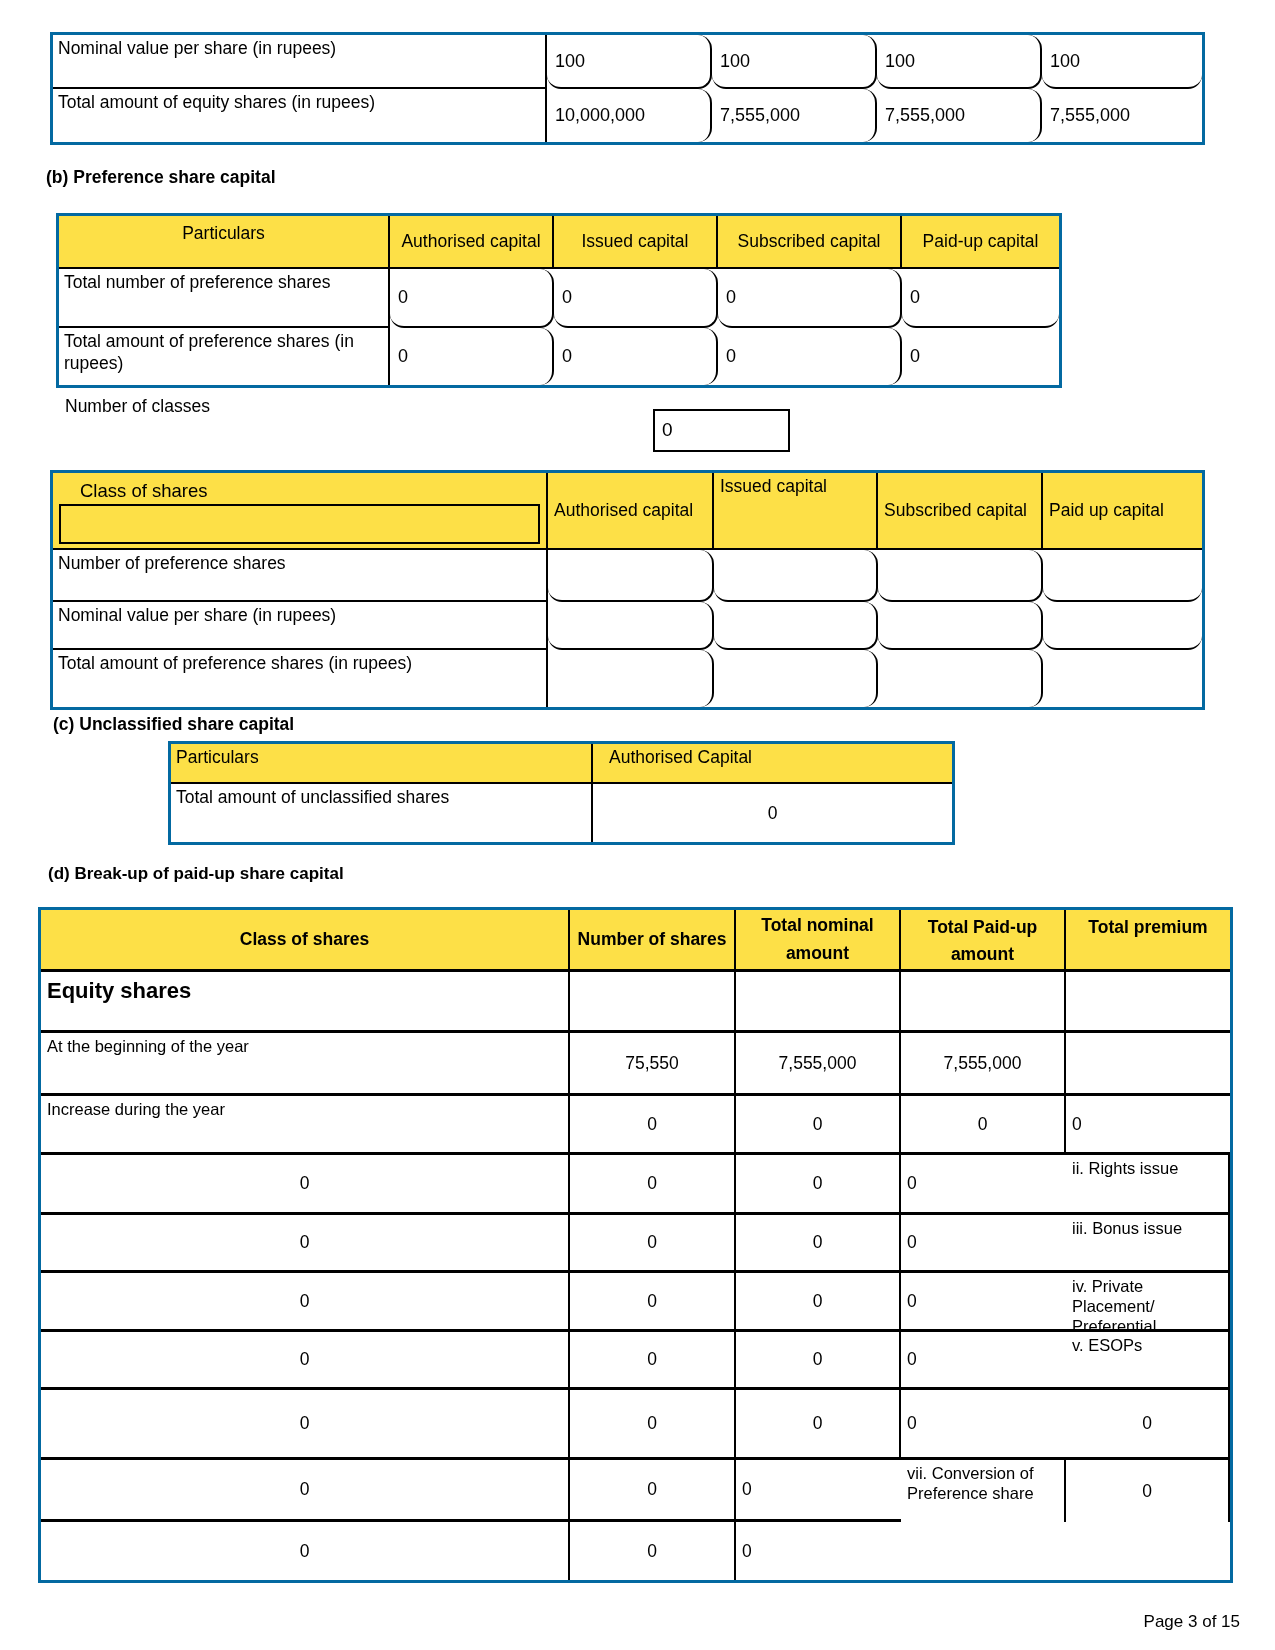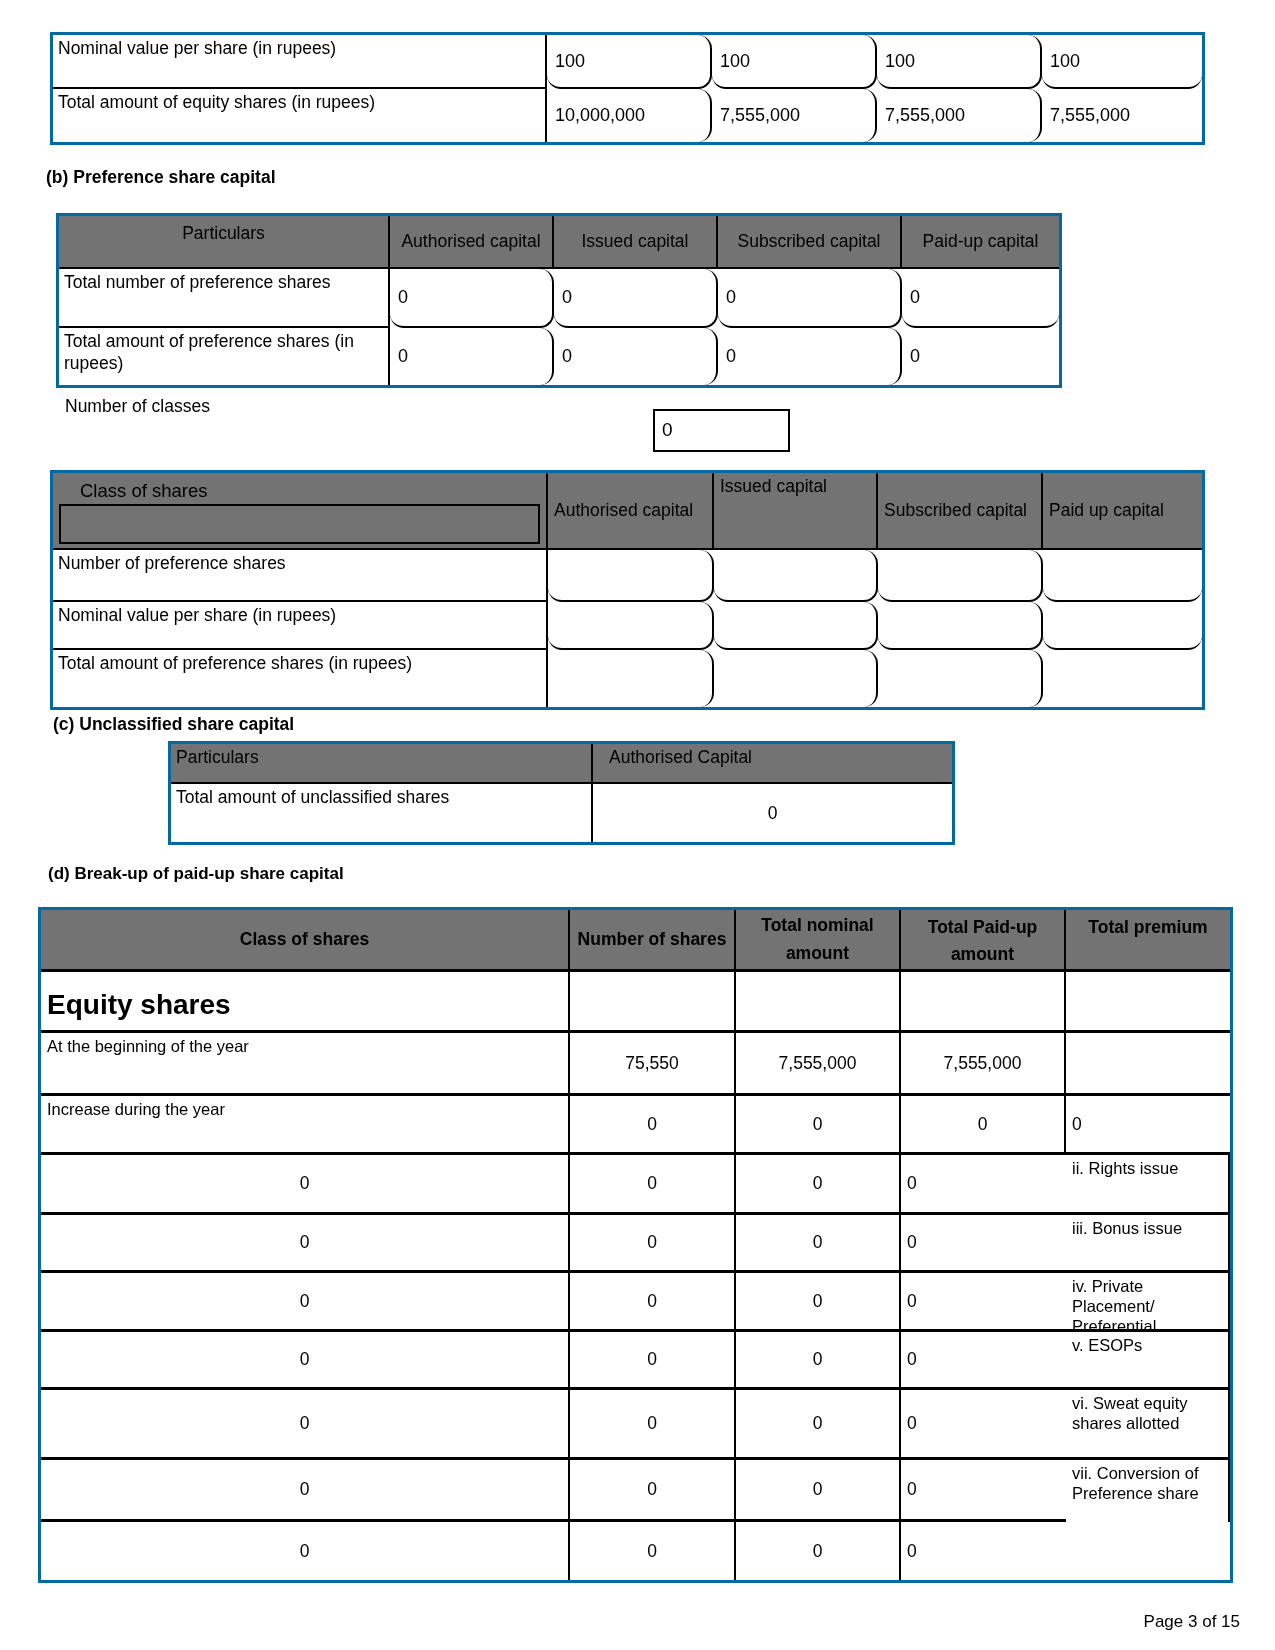--- a/index.html
+++ b/index.html
@@ -4,34 +4,34 @@
 <style>
   html,body{margin:0;padding:0;}
   body{
     width:1275px;height:1650px;position:relative;background:#ffffff;
     font-family:"Liberation Sans",sans-serif;color:#000;
   }
   .tbl{position:absolute;display:grid;box-sizing:border-box;border:3px solid #0369a1;background:#fff;}
   .tbl>div{box-sizing:border-box;border-right:2px solid #000;border-bottom:2px solid #000;overflow:hidden;}
   .tbl>div.lc{border-right:none;}
   .tbl>div.lr{border-bottom:none;}
-  .gray{background:#737373;}
+  .gray{background:#fde047;}
   .lbl{padding:3px 5px;font-size:17.5px;line-height:1.25;}
   .val{display:flex;align-items:center;padding-left:8px;font-size:18px;border-radius:14px;}
   .valc{display:flex;align-items:center;justify-content:center;font-size:17.5px;}
   .hdrc{display:flex;align-items:center;justify-content:center;text-align:center;font-size:17.5px;line-height:1.3;}
   .hdrl{display:flex;align-items:center;padding-left:6px;font-size:17.5px;line-height:1.3;}
   .hdr-top{align-items:flex-start;padding-top:6px;}
   .heading{position:absolute;font-weight:bold;font-size:17.5px;}
   
   .d-hdr{display:flex;align-items:center;justify-content:center;text-align:center;font-weight:bold;font-size:17.5px;line-height:1.55;}
   .d-hdr.top{align-items:flex-start;padding-top:4px;}
   .d-lbl{padding:4px 6px;font-size:16.5px;line-height:1.2;}
   .d-lbl.b{font-weight:normal;}
-  .d-lbl.big{font-size:28px;font-weight:bold;padding-top:16px;}
+  .d-lbl.big{font-size:22px;font-weight:bold;padding-top:6px;}
   .d-val{display:flex;align-items:center;justify-content:center;font-size:17.5px;}
   .d-val.left{justify-content:flex-start;padding-left:6px;}
   #tbl-d>div{border-bottom-width:3px;}
   .inputbox{position:absolute;box-sizing:border-box;border:2px solid #000;background:#fff;font-size:19px;padding:8px 0 0 7px;}
   #footer{position:absolute;top:1612px;right:35px;font-size:17px;}
 </style>
 </head>
 <body>
 
 <div class="tbl" id="tbl-top" style="left:50px;top:32px;width:1155px;height:113px;grid-template-columns:494px 165px 165px 165px 1fr;grid-template-rows:54px 1fr;">
@@ -159,21 +159,20 @@
   <div class="d-val">0</div>
   <div class="d-val">0</div>
   <div class="d-val left lc">0</div>
 
   <div class="d-lbl">v. ESOPs</div>
   <div class="d-val">0</div>
   <div class="d-val">0</div>
   <div class="d-val">0</div>
   <div class="d-val left lc">0</div>
 
-  <div class="d-lbl">vi. Sweat equity shares allotted</div>
   <div class="d-val">0</div>
   <div class="d-val">0</div>
   <div class="d-val">0</div>
   <div class="d-val left lc">0</div>
 
   <div class="d-lbl lr">vii. Conversion of Preference share</div>
   <div class="d-val lr">0</div>
   <div class="d-val lr">0</div>
   <div class="d-val lr">0</div>
   <div class="d-val left lc lr">0</div>

